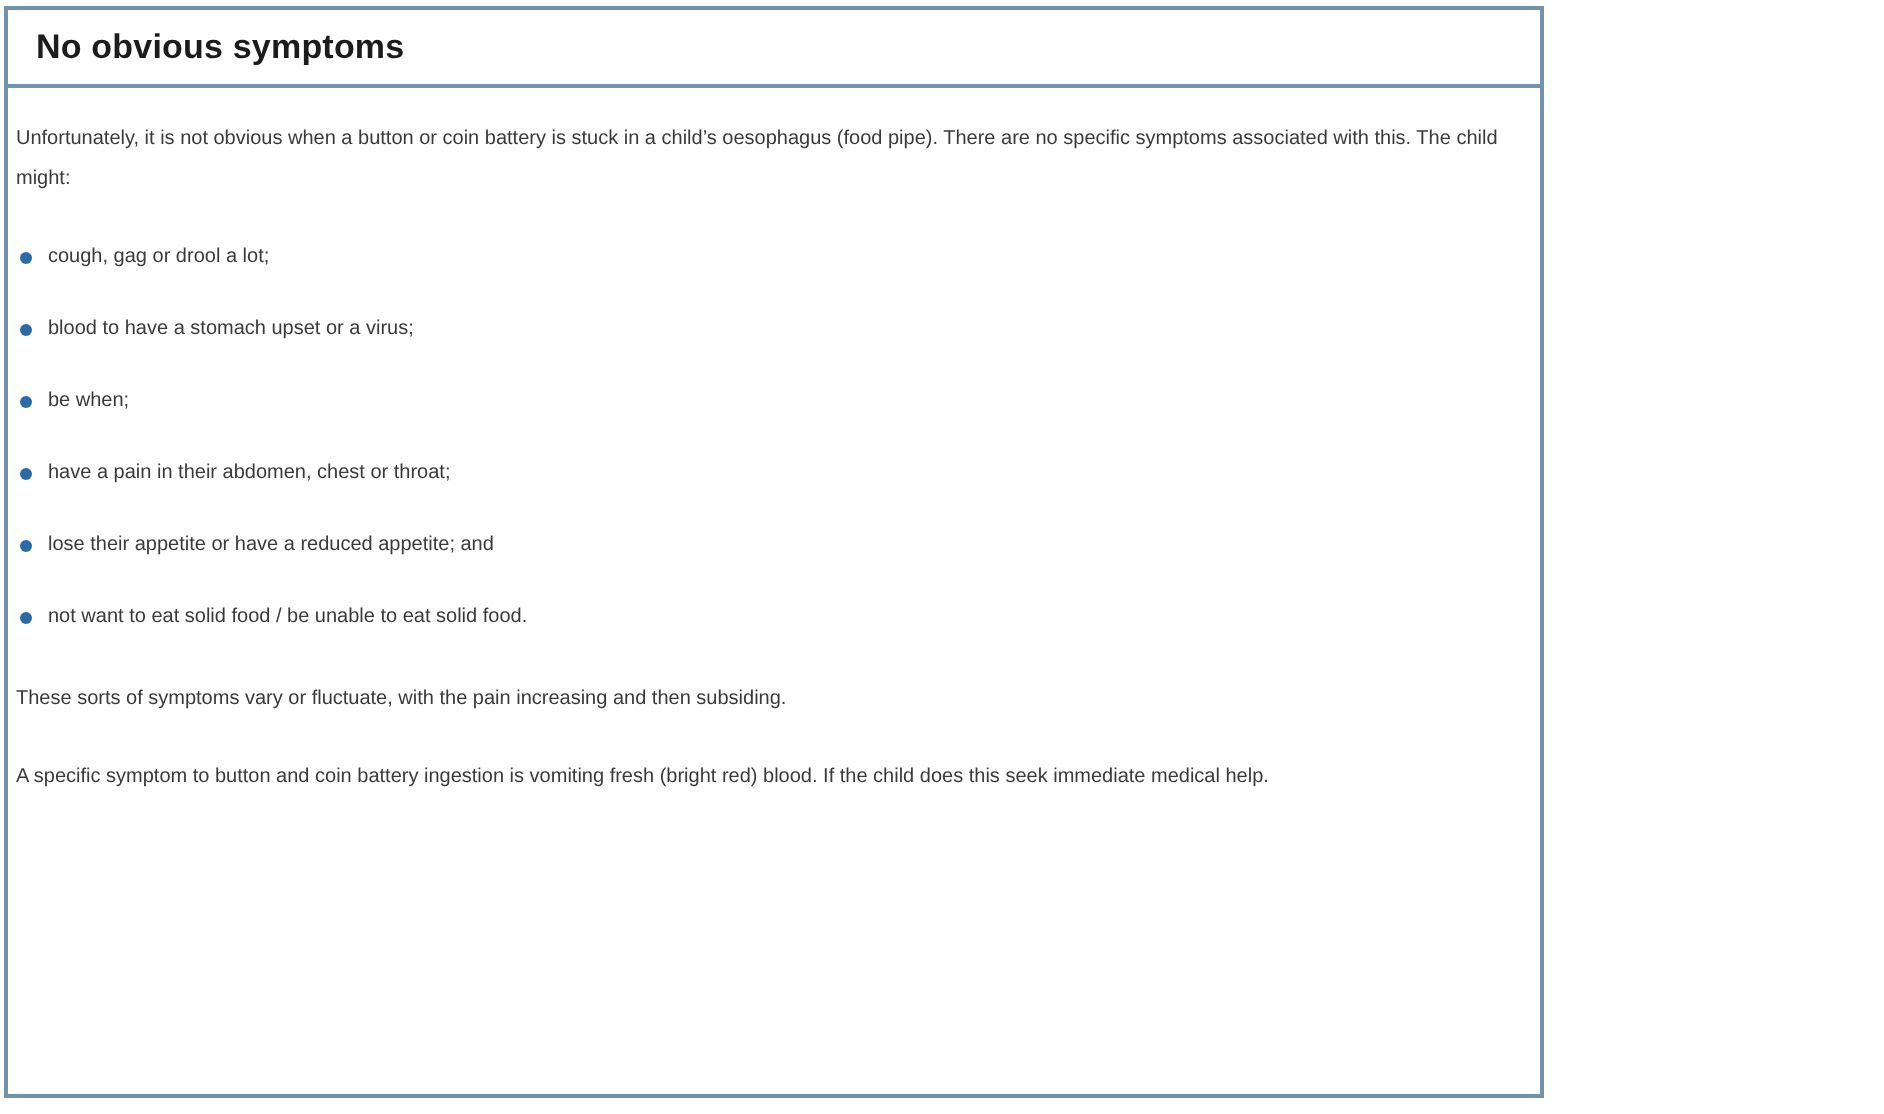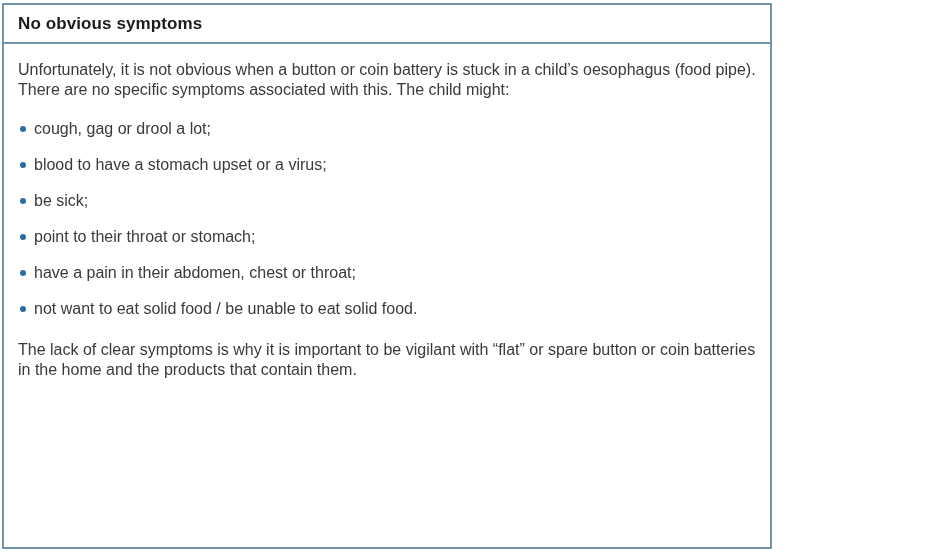--- a/index.html
+++ b/index.html
@@ -29,22 +29,22 @@
     border-bottom:2px solid var(--border-color);
     padding:9px 14px 8px 14px;
   }
   .panel-title{
     font-size:17px;
     font-weight:bold;
     color:var(--title-color);
     letter-spacing:0.1px;
   }
   .panel-body{
-    padding:16px 14px 6px 14px;
-    font-size:16px;
+    padding:16px 14px 6px 4px;
+    font-size:10px;
     line-height:20px;
   }
   .panel-body p{
     margin:0 0 19px 0;
     max-width:900px;
   }
   .symptom-list{
     list-style:none;
     margin:15px 0 21px 0;
   }
@@ -78,31 +78,32 @@
         <li>
             <span class="dot"></span>
             <span>cough, gag or drool a lot;</span>
           </li>
         <li>
             <span class="dot"></span>
             <span>blood to have a stomach upset or a virus;</span>
           </li>
         <li>
             <span class="dot"></span>
-            <span>be sick;</span>
-          </li>
-        <li>
-            <span class="dot"></span>
-            <span>point to their throat or stomach;</span>
+            <span>be when;</span>
           </li>
         <li>
             <span class="dot"></span>
             <span>have a pain in their abdomen, chest or throat;</span>
           </li>
         <li>
             <span class="dot"></span>
+            <span>lose their appetite or have a reduced appetite; and</span>
+          </li>
+        <li>
+            <span class="dot"></span>
             <span>not want to eat solid food / be unable to eat solid food.</span>
           </li>
       </ul>
-      <p class="last-para">The lack of clear symptoms is why it is important to be vigilant with “flat” or spare button or coin batteries in the home and the products that contain them.</p>
+      <p>These sorts of symptoms vary or fluctuate, with the pain increasing and then subsiding.</p>
+      <p>A specific symptom to button and coin battery ingestion is vomiting fresh (bright red) blood. If the child does this seek immediate medical help.</p>
     </div>
   </section>
 </div>
 
 </body></html>

